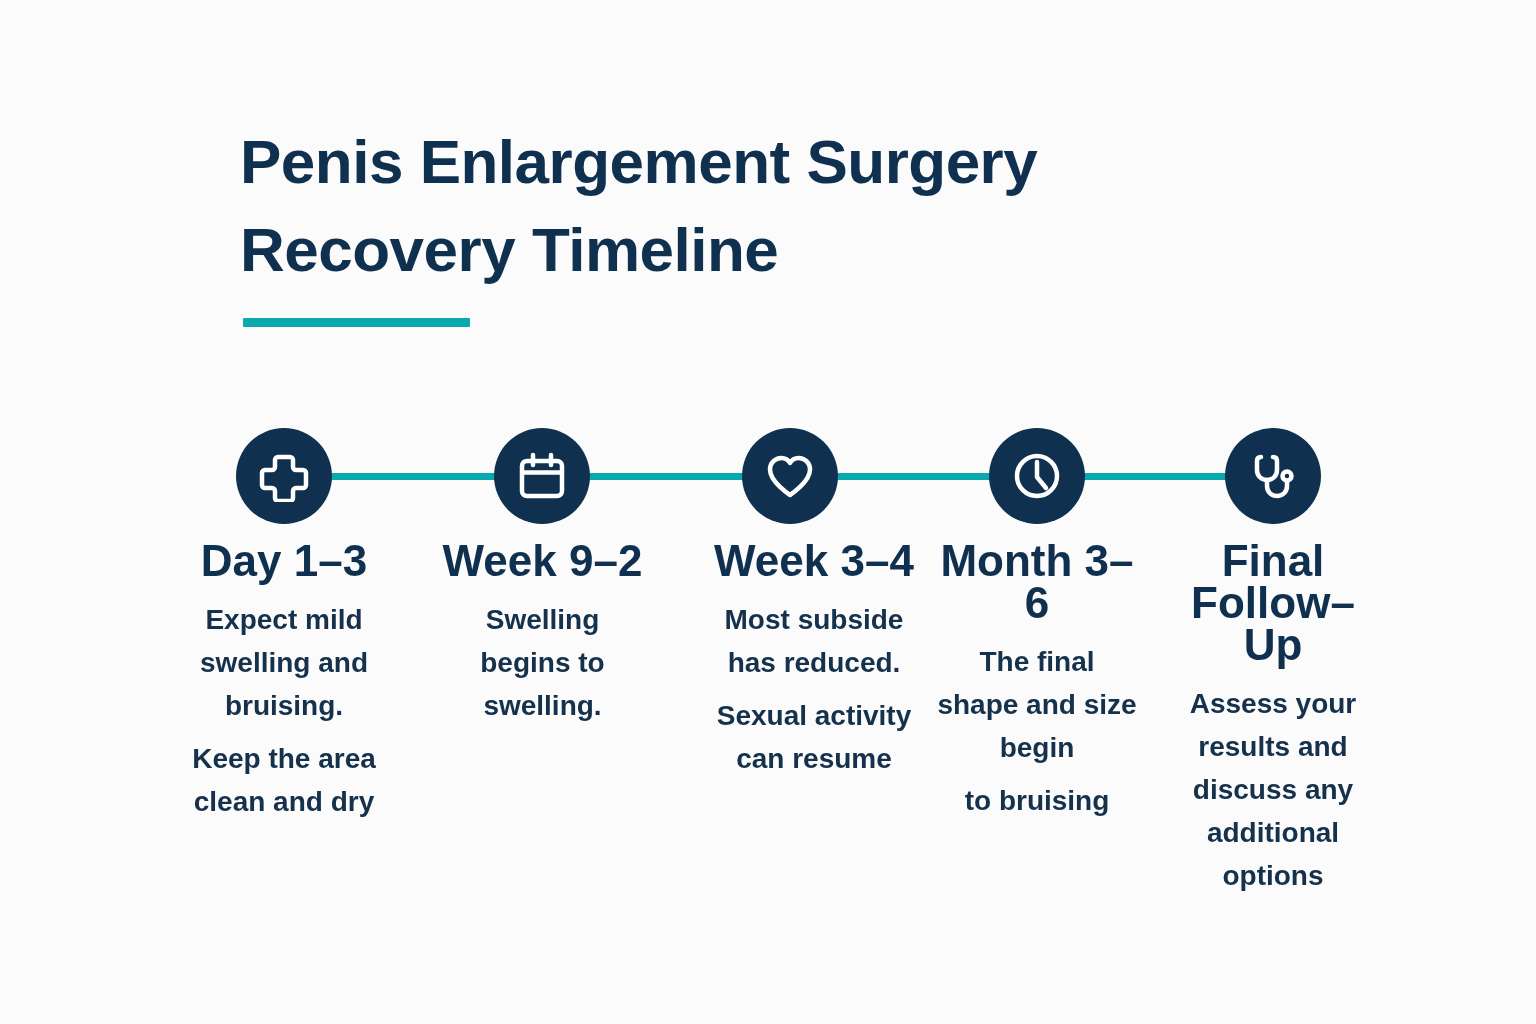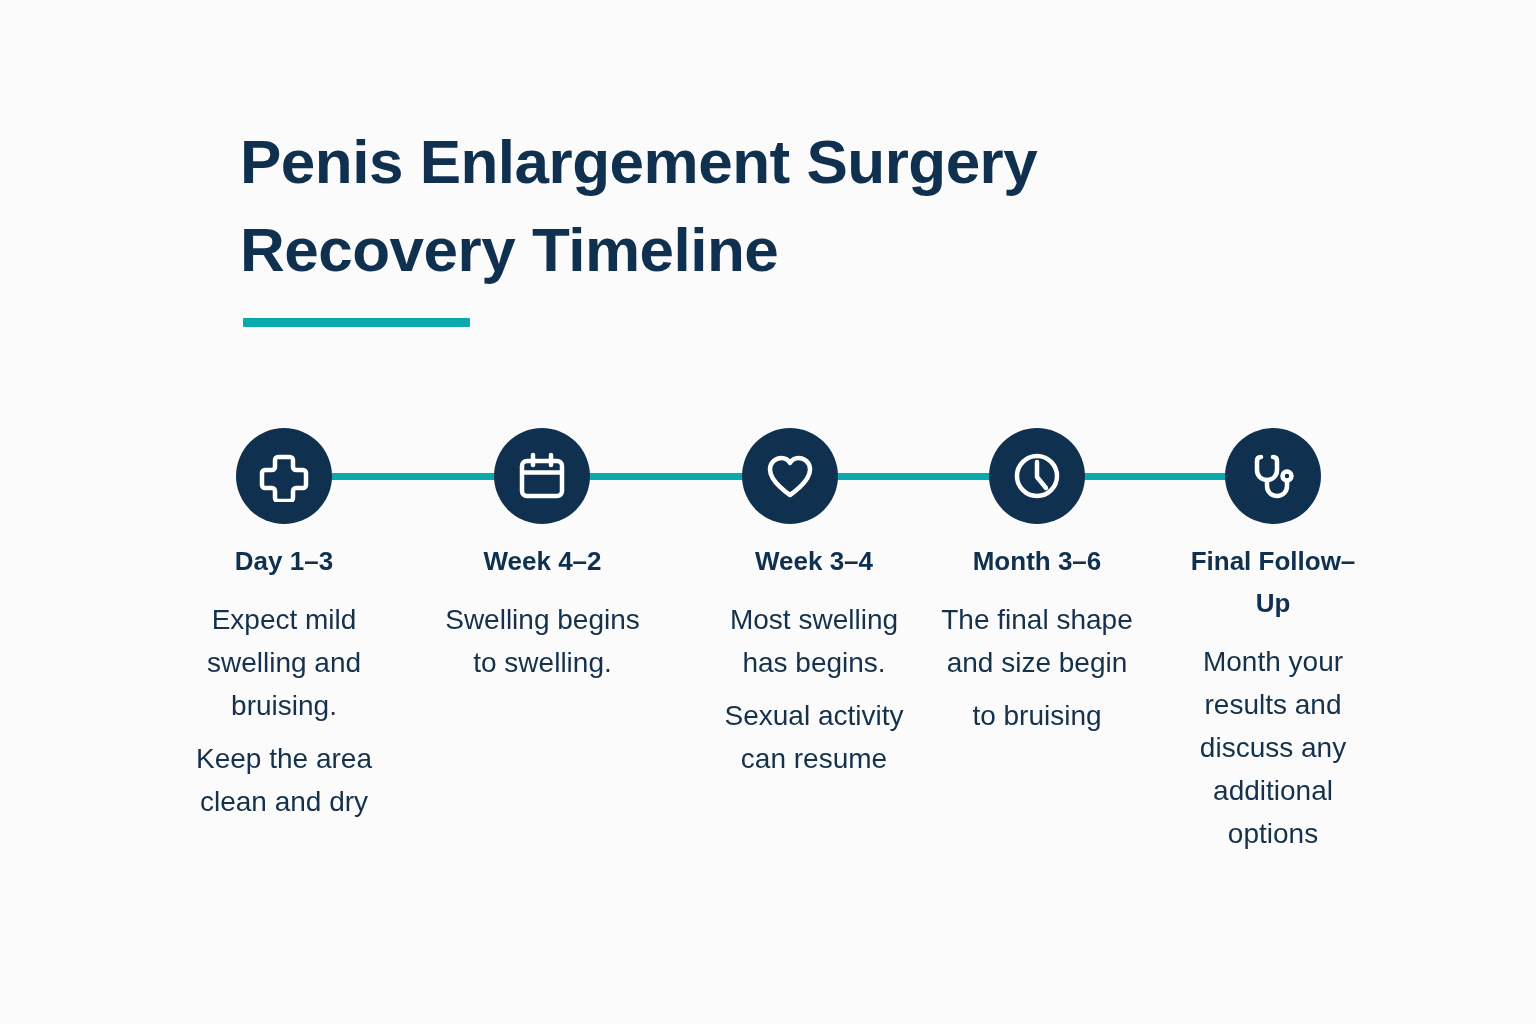--- a/index.html
+++ b/index.html
@@ -86,30 +86,30 @@
     left: 0;
     top: 540px;
     width: 1536px;
   }
   .col {
     position: absolute;
     top: 0;
     text-align: center;
   }
   .col-heading {
-    font-size: 26px;
+    font-size: 44px;
     line-height: 42px;
     font-weight: 700;
     color: #10304f;
     margin: 0 0 16px 0;
   }
   .col-para {
     font-size: 28px;
     line-height: 43px;
-    font-weight: 400;
+    font-weight: 700;
     color: #15314c;
     margin: 0 0 10px 0;
   }
   .col-para:last-child {
     margin-bottom: 0;
   }
 </style>
 </head>
 <body>
 
@@ -173,35 +173,35 @@
 
   <div class="columns">
 
     <div class="col" style="left:172px; width:200px;">
       <div class="col-heading">Day 1–3</div>
       <p class="col-para">Expect mild swelling and bruising.</p>
       <p class="col-para">Keep the area clean and dry</p>
     </div>
 
     <div class="col" style="left:428px; width:205px;">
-      <div class="col-heading">Week 4–2</div>
+      <div class="col-heading">Week 9–2</div>
       <p class="col-para">Swelling begins to swelling.</p>
     </div>
 
     <div class="col" style="left:702px; width:200px;">
       <div class="col-heading">Week 3–4</div>
-      <p class="col-para">Most swelling has begins.</p>
+      <p class="col-para">Most subside has reduced.</p>
       <p class="col-para">Sexual activity can resume</p>
     </div>
 
     <div class="col" style="left:925px; width:200px;">
       <div class="col-heading">Month 3–6</div>
       <p class="col-para">The final shape and size begin</p>
       <p class="col-para">to bruising</p>
     </div>
 
     <div class="col" style="left:1163px; width:196px;">
       <div class="col-heading">Final Follow–Up</div>
-      <p class="col-para">Month your results and discuss any additional options</p>
+      <p class="col-para">Assess your results and discuss any additional options</p>
     </div>
 
   </div>
 </div>
 
 </body></html>

